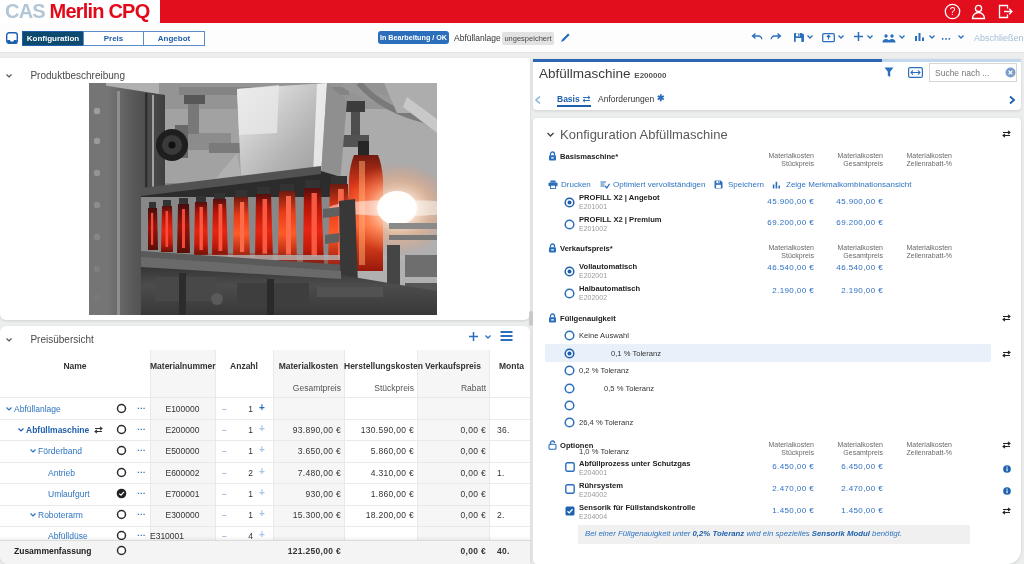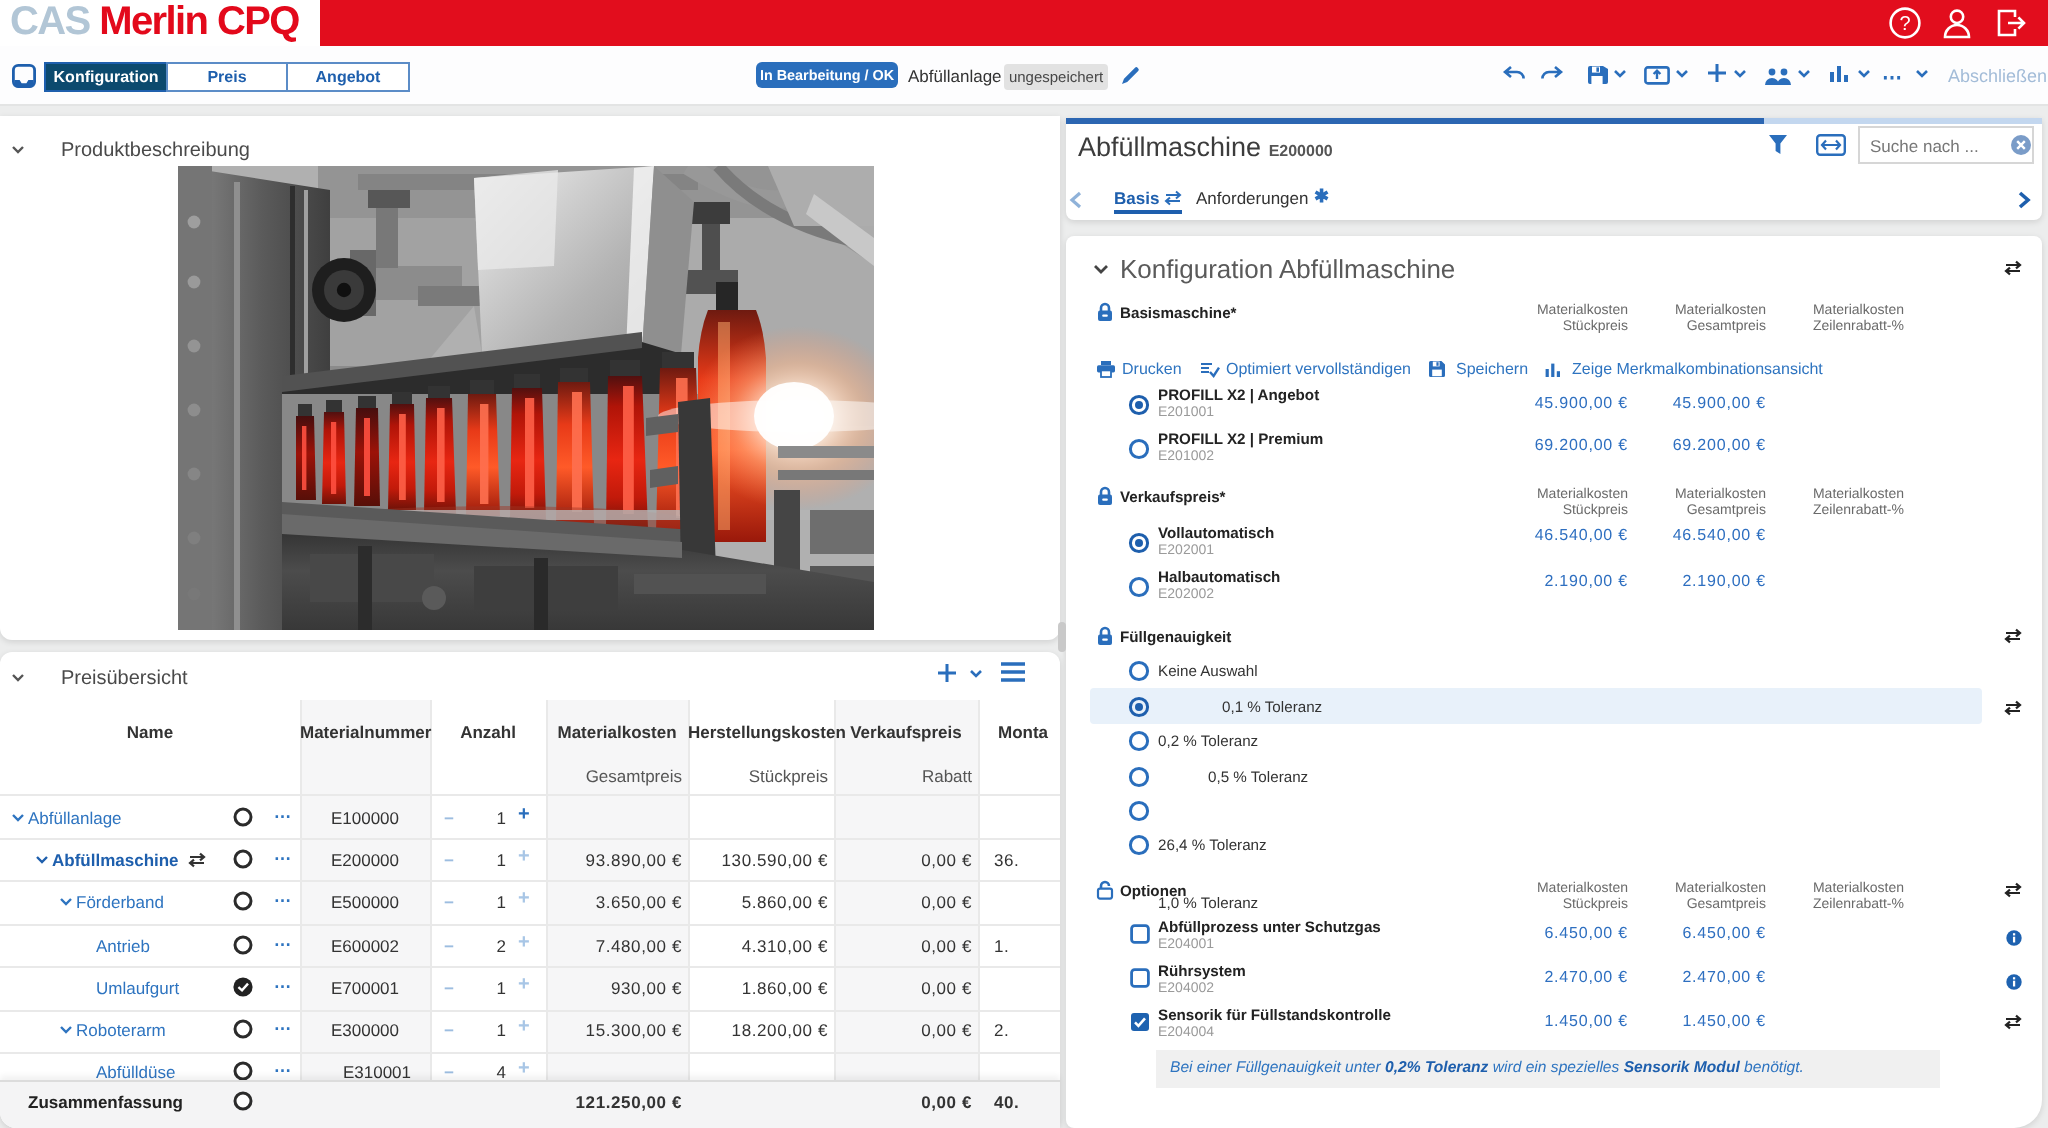--- a/index.html
+++ b/index.html
@@ -437,21 +437,21 @@
 <div class="cell mono" style="left:250px; top:510px; width:91px; text-align:right;">15.300,00 €</div>
 <div class="cell mono" style="left:320px; top:510px; width:94px; text-align:right;">18.200,00 €</div>
 <div class="cell mono" style="left:400px; top:510px; width:86px; text-align:right;">0,00 €</div>
 <div class="cell mono" style="left:497px; top:510px;">2.</div>
 
 <div class="cell blue" style="left:48px; top:531px;">Abfülldüse</div>
 <svg class="cell" style="left:116px; top:530px;" width="11" height="11" viewBox="0 0 11 11">
       <circle cx="5.5" cy="5.5" r="4" fill="#fff" stroke="#2b2b2b" stroke-width="1.5"></circle>
     </svg>
 <div class="cell blue" style="left:137px; top:530px; font-weight:bold;">⋯</div>
-<div class="cell" style="left:150px; top:531px; width:65px; text-align:center;padding-left:12px;">E310001</div>
+<div class="cell" style="left:150px; top:531px; width:65px; ">E310001</div>
 <div class="cell" style="left:222px; top:531px; color:#9dbde0; font-weight:bold;">−</div>
 <div class="cell" style="left:233px; top:531px; width:20px; text-align:right;">4</div>
 <div class="cell" style="left:259px; top:529px; color:#a8c6e6; font-weight:bold; font-size:10px;">+</div>
 
 <div class="cell" style="left:0; top:540px; width:530px; height:24px; background:#f4f4f5; border-top:1px solid #dcdcdc; box-shadow:0 -2px 3px rgba(0,0,0,0.06); border-radius:0 0 0 8px;"></div>
 <div class="cell" style="left:14px; top:546px; font-weight:bold; color:#222;">Zusammenfassung</div>
 <svg class="cell" style="left:116px; top:545px;" width="11" height="11" viewBox="0 0 11 11">
       <circle cx="5.5" cy="5.5" r="4" fill="#fff" stroke="#2b2b2b" stroke-width="1.5"></circle>
     </svg>
 <div class="cell mono" style="left:250px; top:546px; width:91px; text-align:right; font-weight:bold;">121.250,00 €</div>

